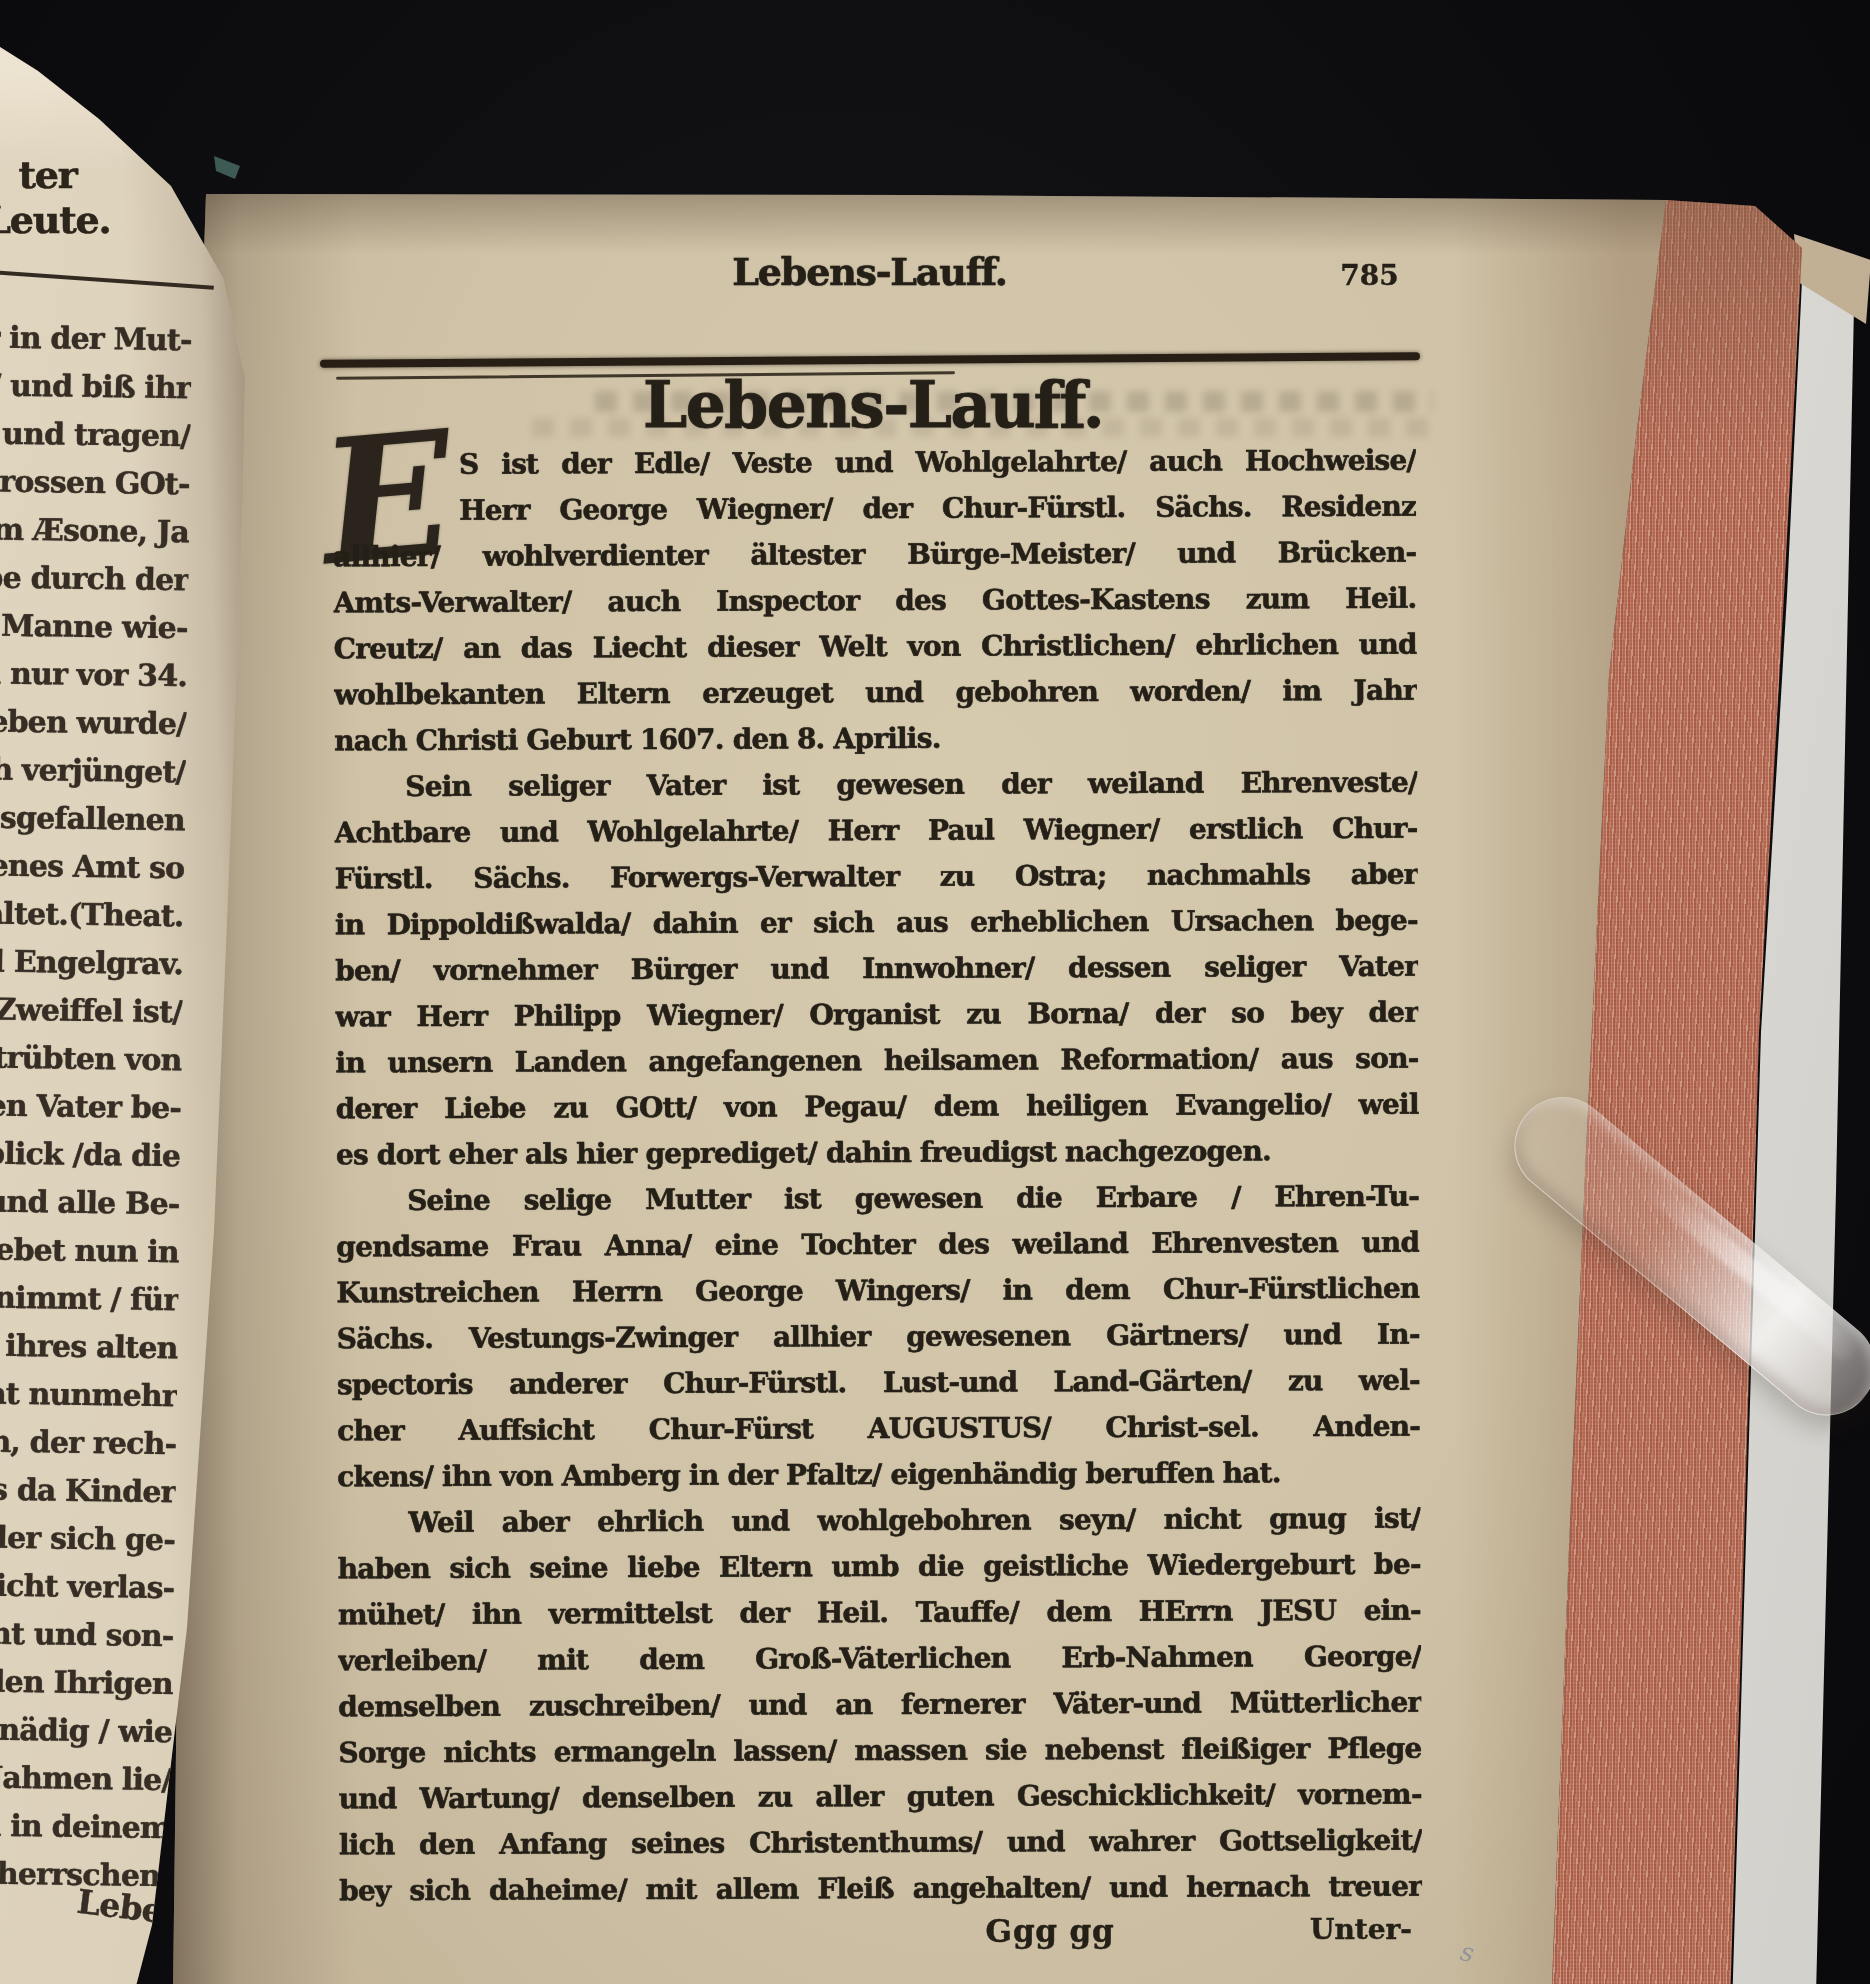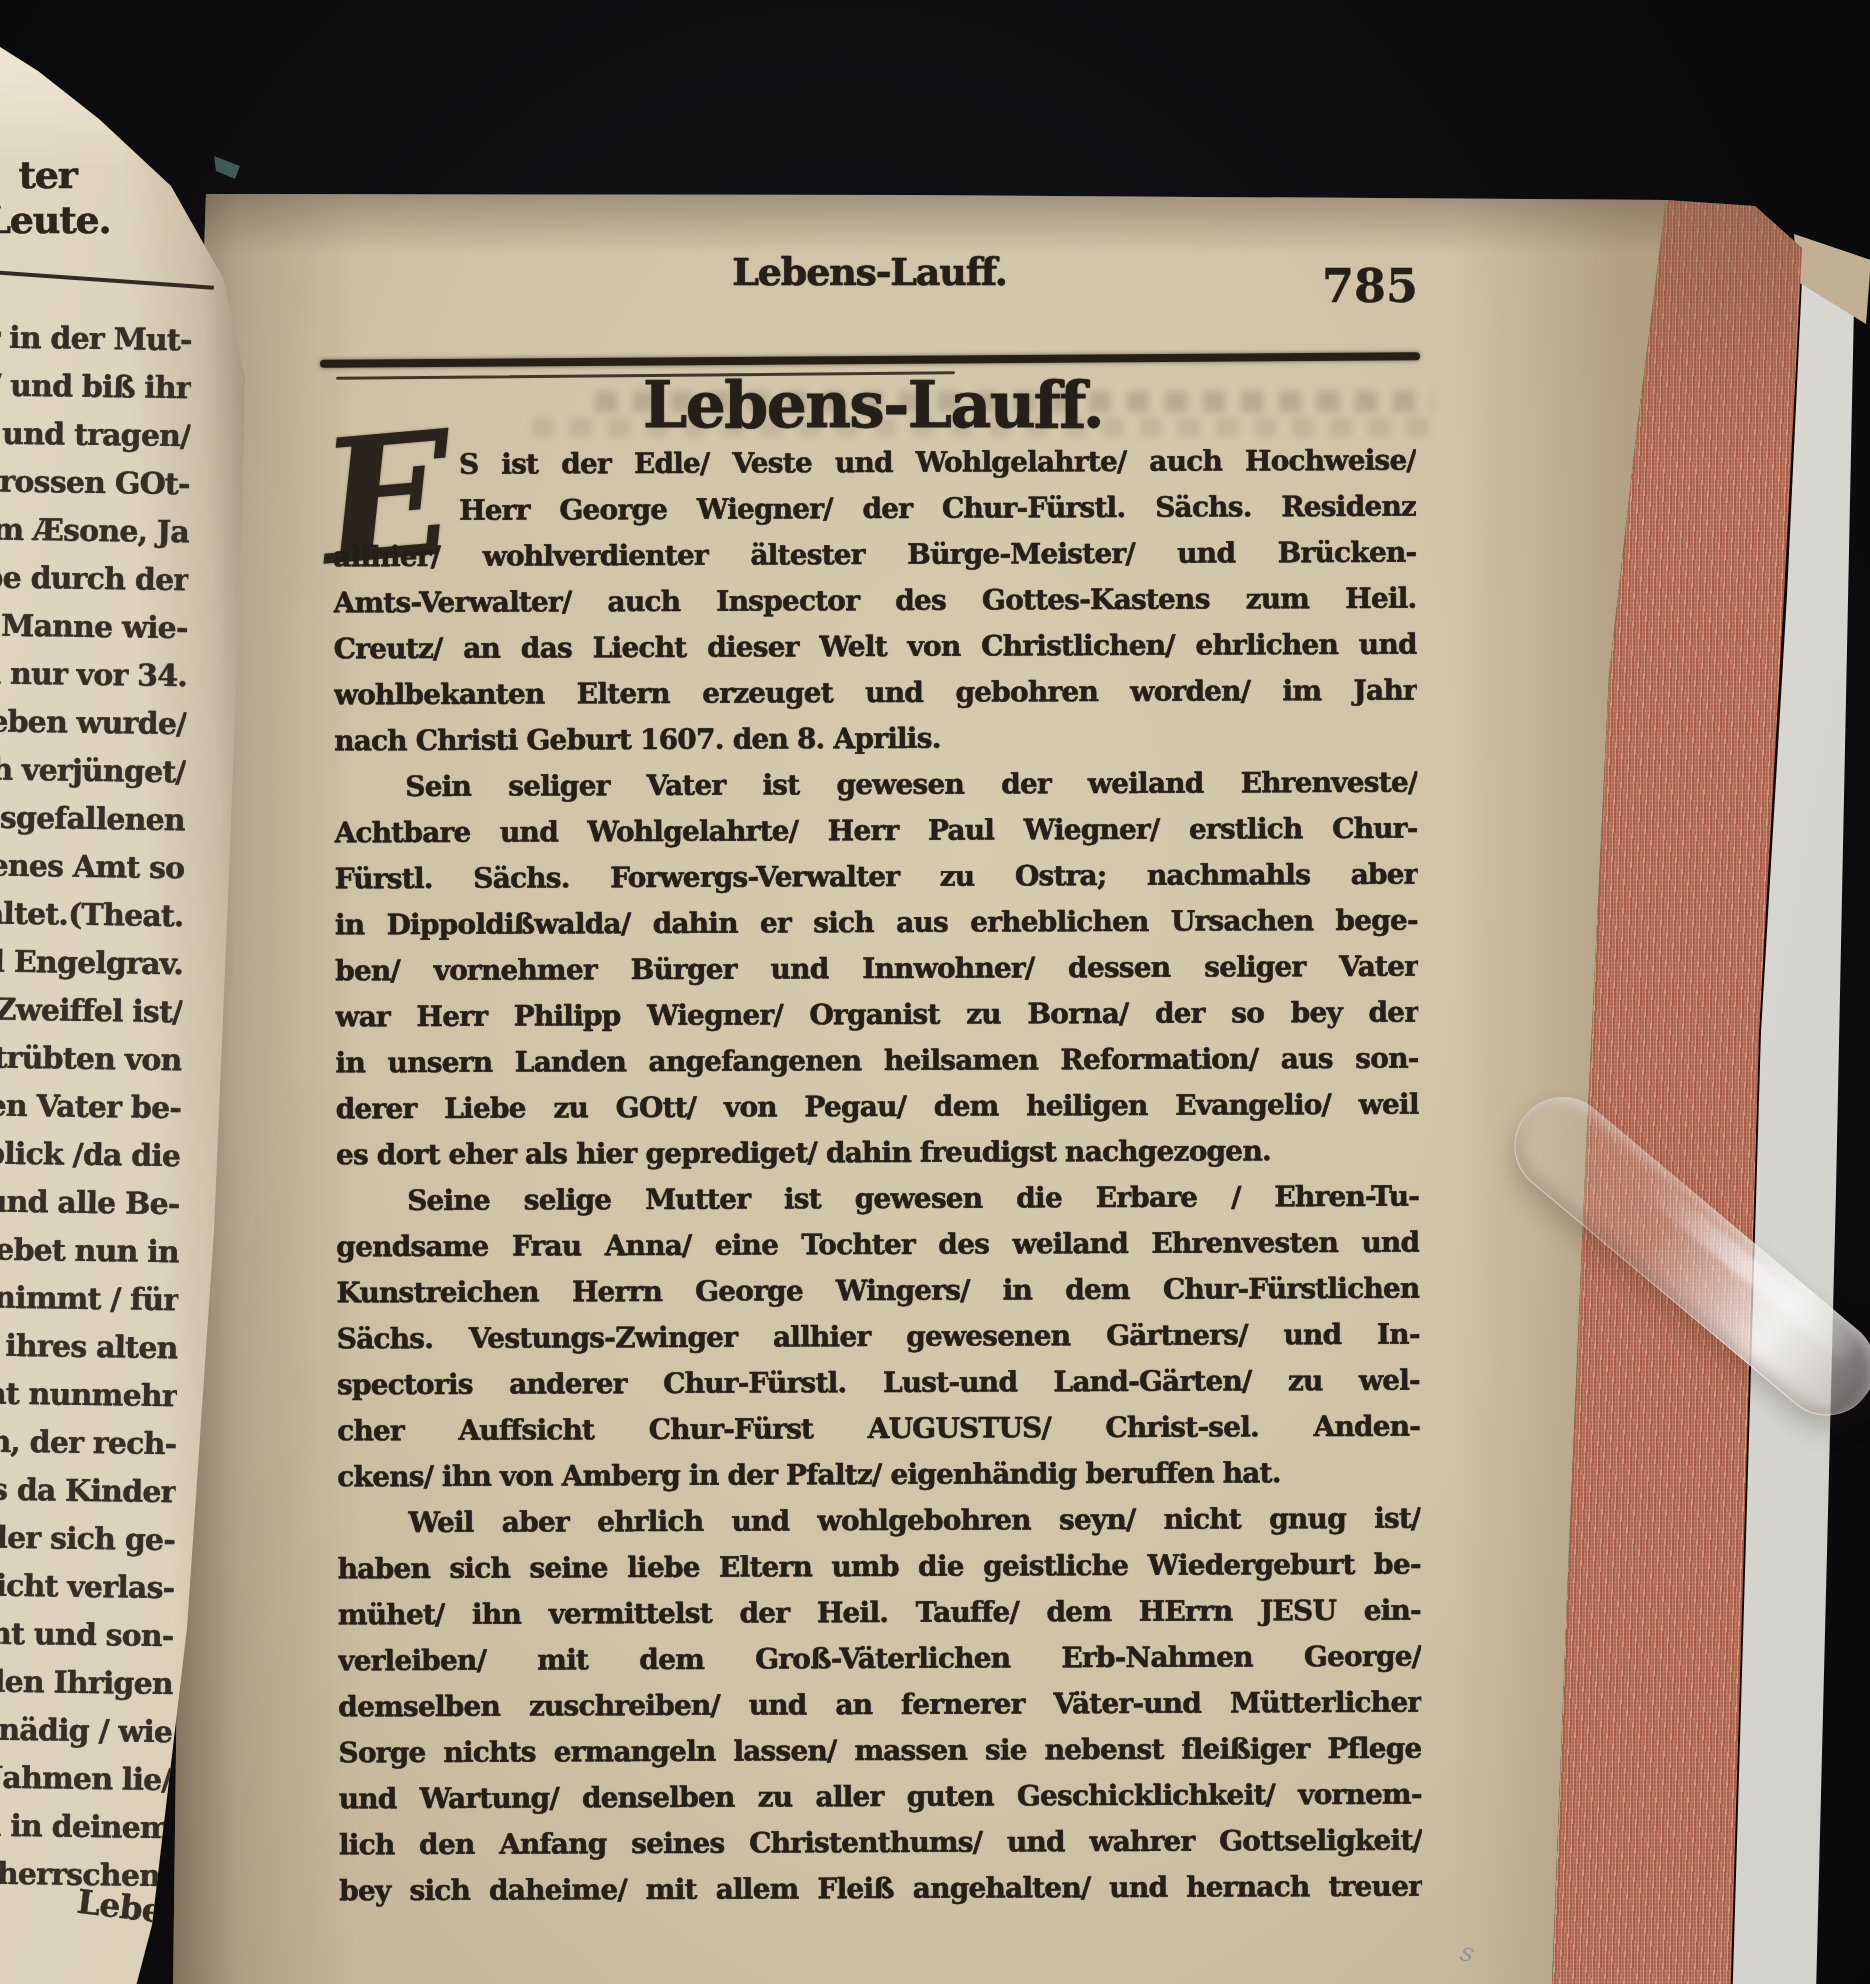--- a/index.html
+++ b/index.html
@@ -37,22 +37,22 @@
   
   .ghost{position:absolute;filter:blur(3.6px);opacity:.5;pointer-events:none;
     background:repeating-linear-gradient(90deg, rgba(62,52,42,.35) 0 22px, rgba(0,0,0,0) 22px 38px);}
   #ghost1{left:595px;top:391px;width:838px;height:21.4px;}
   #ghost2{left:532px;top:418px;width:901px;height:19px;opacity:.3;}
 
   
   #running-head{position:absolute;left:651px;top:249px;width:437px;text-align:center;
     font-size:38px;font-weight:700;color:#241f17;letter-spacing:-1.2px;
     -webkit-text-stroke:0.6px #241f17;text-shadow:0 0 1.6px rgba(36,30,22,.5);}
-  #page-number{position:absolute;left:1322px;top:259px;width:95px;text-align:left;
-    font-size:46px;font-weight:700;color:#241f17;-webkit-text-stroke:0.4px #241f17;}
+  #page-number{position:absolute;left:1322px;top:259px;width:95px;text-align:center;
+    font-size:28px;font-weight:700;color:#241f17;-webkit-text-stroke:0.4px #241f17;}
   .head-rule{position:absolute;background:#271f15;border-radius:4px;}
   #rule-main{left:320px;top:356px;width:1100px;height:8.3px;transform:rotate(-.4deg);box-shadow:0 0 4px rgba(40,30,20,.6);}
   #rule-sub{left:336px;top:374px;width:619px;height:3.2px;transform:rotate(-.5deg);opacity:.85;}
   #page-title{position:absolute;left:607px;top:368px;width:532px;text-align:center;
     font-size:63px;font-weight:700;color:#241f17;letter-spacing:-1.6px;
     -webkit-text-stroke:0.8px #241f17;text-shadow:0 0 2px rgba(36,30,22,.5);}
 
   
   #drop-cap{position:absolute;left:322px;top:421px;font-size:171px;line-height:.9;
     font-style:italic;font-weight:700;color:#2a241c;transform:rotate(-5deg);
@@ -157,20 +157,24 @@
         <div class="line">haben sich seine liebe Eltern umb die geistliche Wiedergeburt be-</div>
         <div class="line">mühet/ ihn vermittelst der Heil. Tauffe/ dem HErrn JESU ein-</div>
         <div class="line">verleiben/ mit dem Groß-Väterlichen Erb-Nahmen George/</div>
         <div class="line">demselben zuschreiben/ und an fernerer Väter-und Mütterlicher</div>
         <div class="line">Sorge nichts ermangeln lassen/ massen sie nebenst fleißiger Pflege</div>
         <div class="line">und Wartung/ denselben zu aller guten Geschicklichkeit/ vornem-</div>
         <div class="line">lich den Anfang seines Christenthums/ und wahrer Gottseligkeit/</div>
         <div class="line">bey sich daheime/ mit allem Fleiß angehalten/ und hernach treuer</div>
       </div>
 
+    <div id="sig-row">
+      <div id="signature-mark">Ggg gg</div>
+      <div id="catchword-main">Unter-</div>
+    </div>
 
     <div id="marginalia-s">s</div>
   </div>
 
   <div id="left-page">
     <div class="shade"></div>
     <div id="left-header">ter Leute.</div>
     <div id="left-rule"></div>
     <div id="left-fragments">
         <div class="frag">d mir in der Mut-</div>

